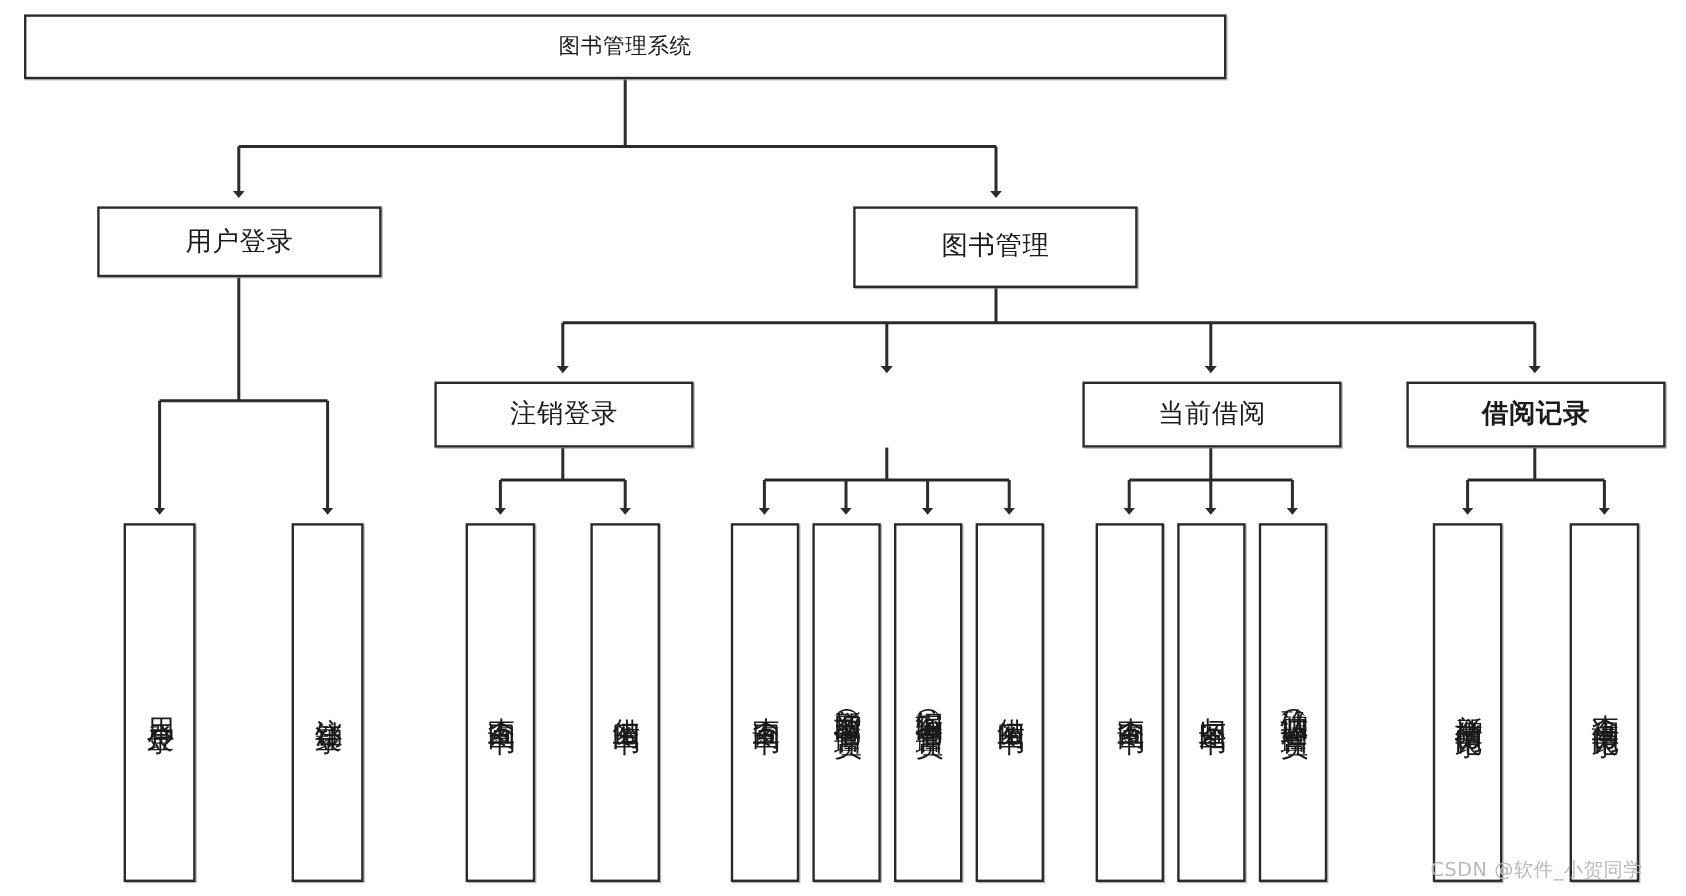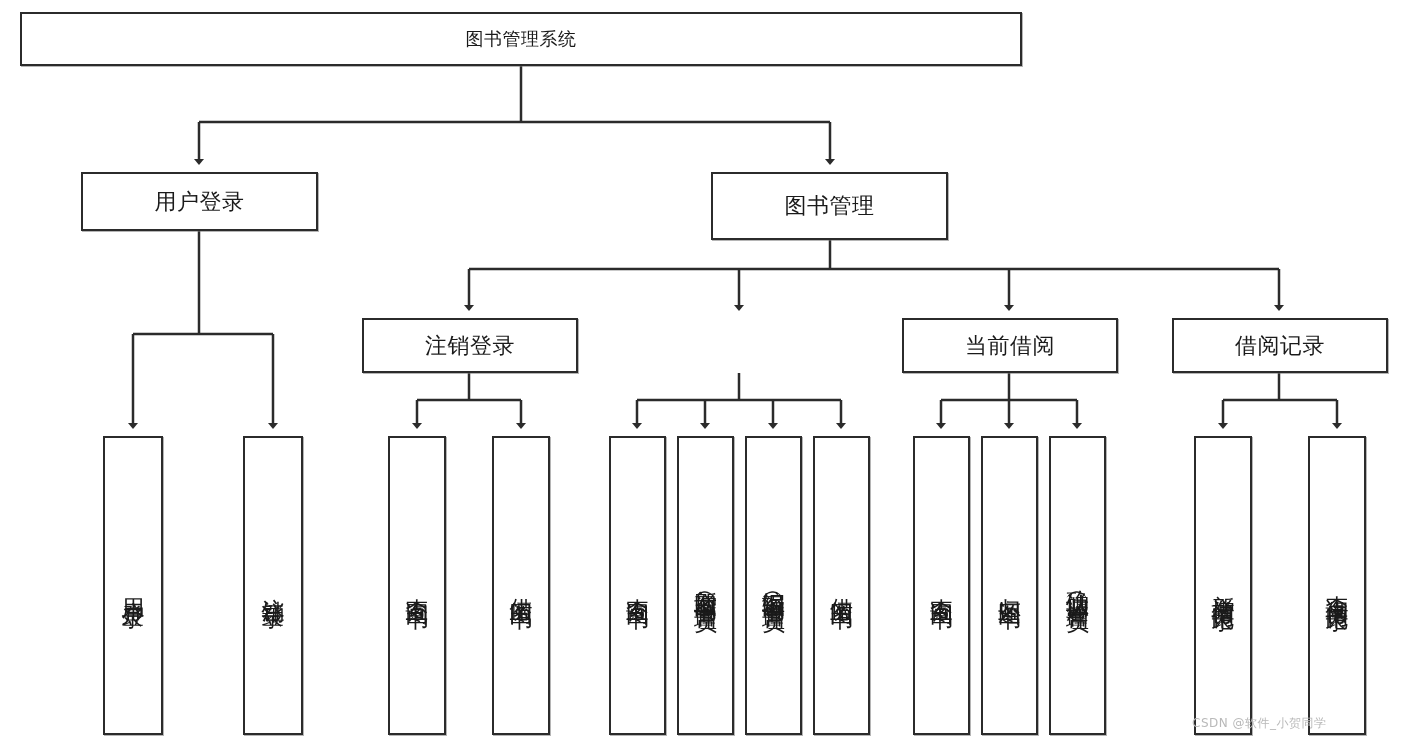--- a/index.html
+++ b/index.html
@@ -53,21 +53,21 @@
     text-orientation: upright;
     font-size: 23px;
     letter-spacing: 3px;
     line-height: 1;
     white-space: nowrap;
   }
   .node.root .label { font-size: 18px; }
   .watermark {
     position: absolute;
     color: #b9b9b9;
-    font-size: 12px;
+    font-size: 16px;
     white-space: nowrap;
     letter-spacing: 0.5px;
     font-family: "DejaVu Sans", "Liberation Sans", sans-serif;
   }
 </style>
 </head>
 <body>
 
 <div id="canvas">
 
@@ -131,21 +131,21 @@
   <div class="node horizontal" style="left:711px; top:172px; width:237px; height:68px;">
     <span class="label">图书管理</span>
   </div>
 
   <div class="node horizontal" style="left:362px; top:318px; width:216px; height:55px;">
     <span class="label">注销登录</span>
   </div>
   <div class="node horizontal" style="left:902px; top:318px; width:216px; height:55px;">
     <span class="label">当前借阅</span>
   </div>
-  <div class="node horizontal" style="left:1172px; top:318px; width:216px; height:55px;">
+  <div class="node horizontal" style="left:1172px; top:318px; width:216px; height:55px;font-weight:bold;">
     <span class="label">借阅记录</span>
   </div>
 
   <div class="node vertical" style="left:103px; top:436px; width:60px; height:299px;">
     <span class="label">用户登录</span>
   </div>
   <div class="node vertical" style="left:243px; top:436px; width:60px; height:299px;">
     <span class="label">注销登录</span>
   </div>
 

